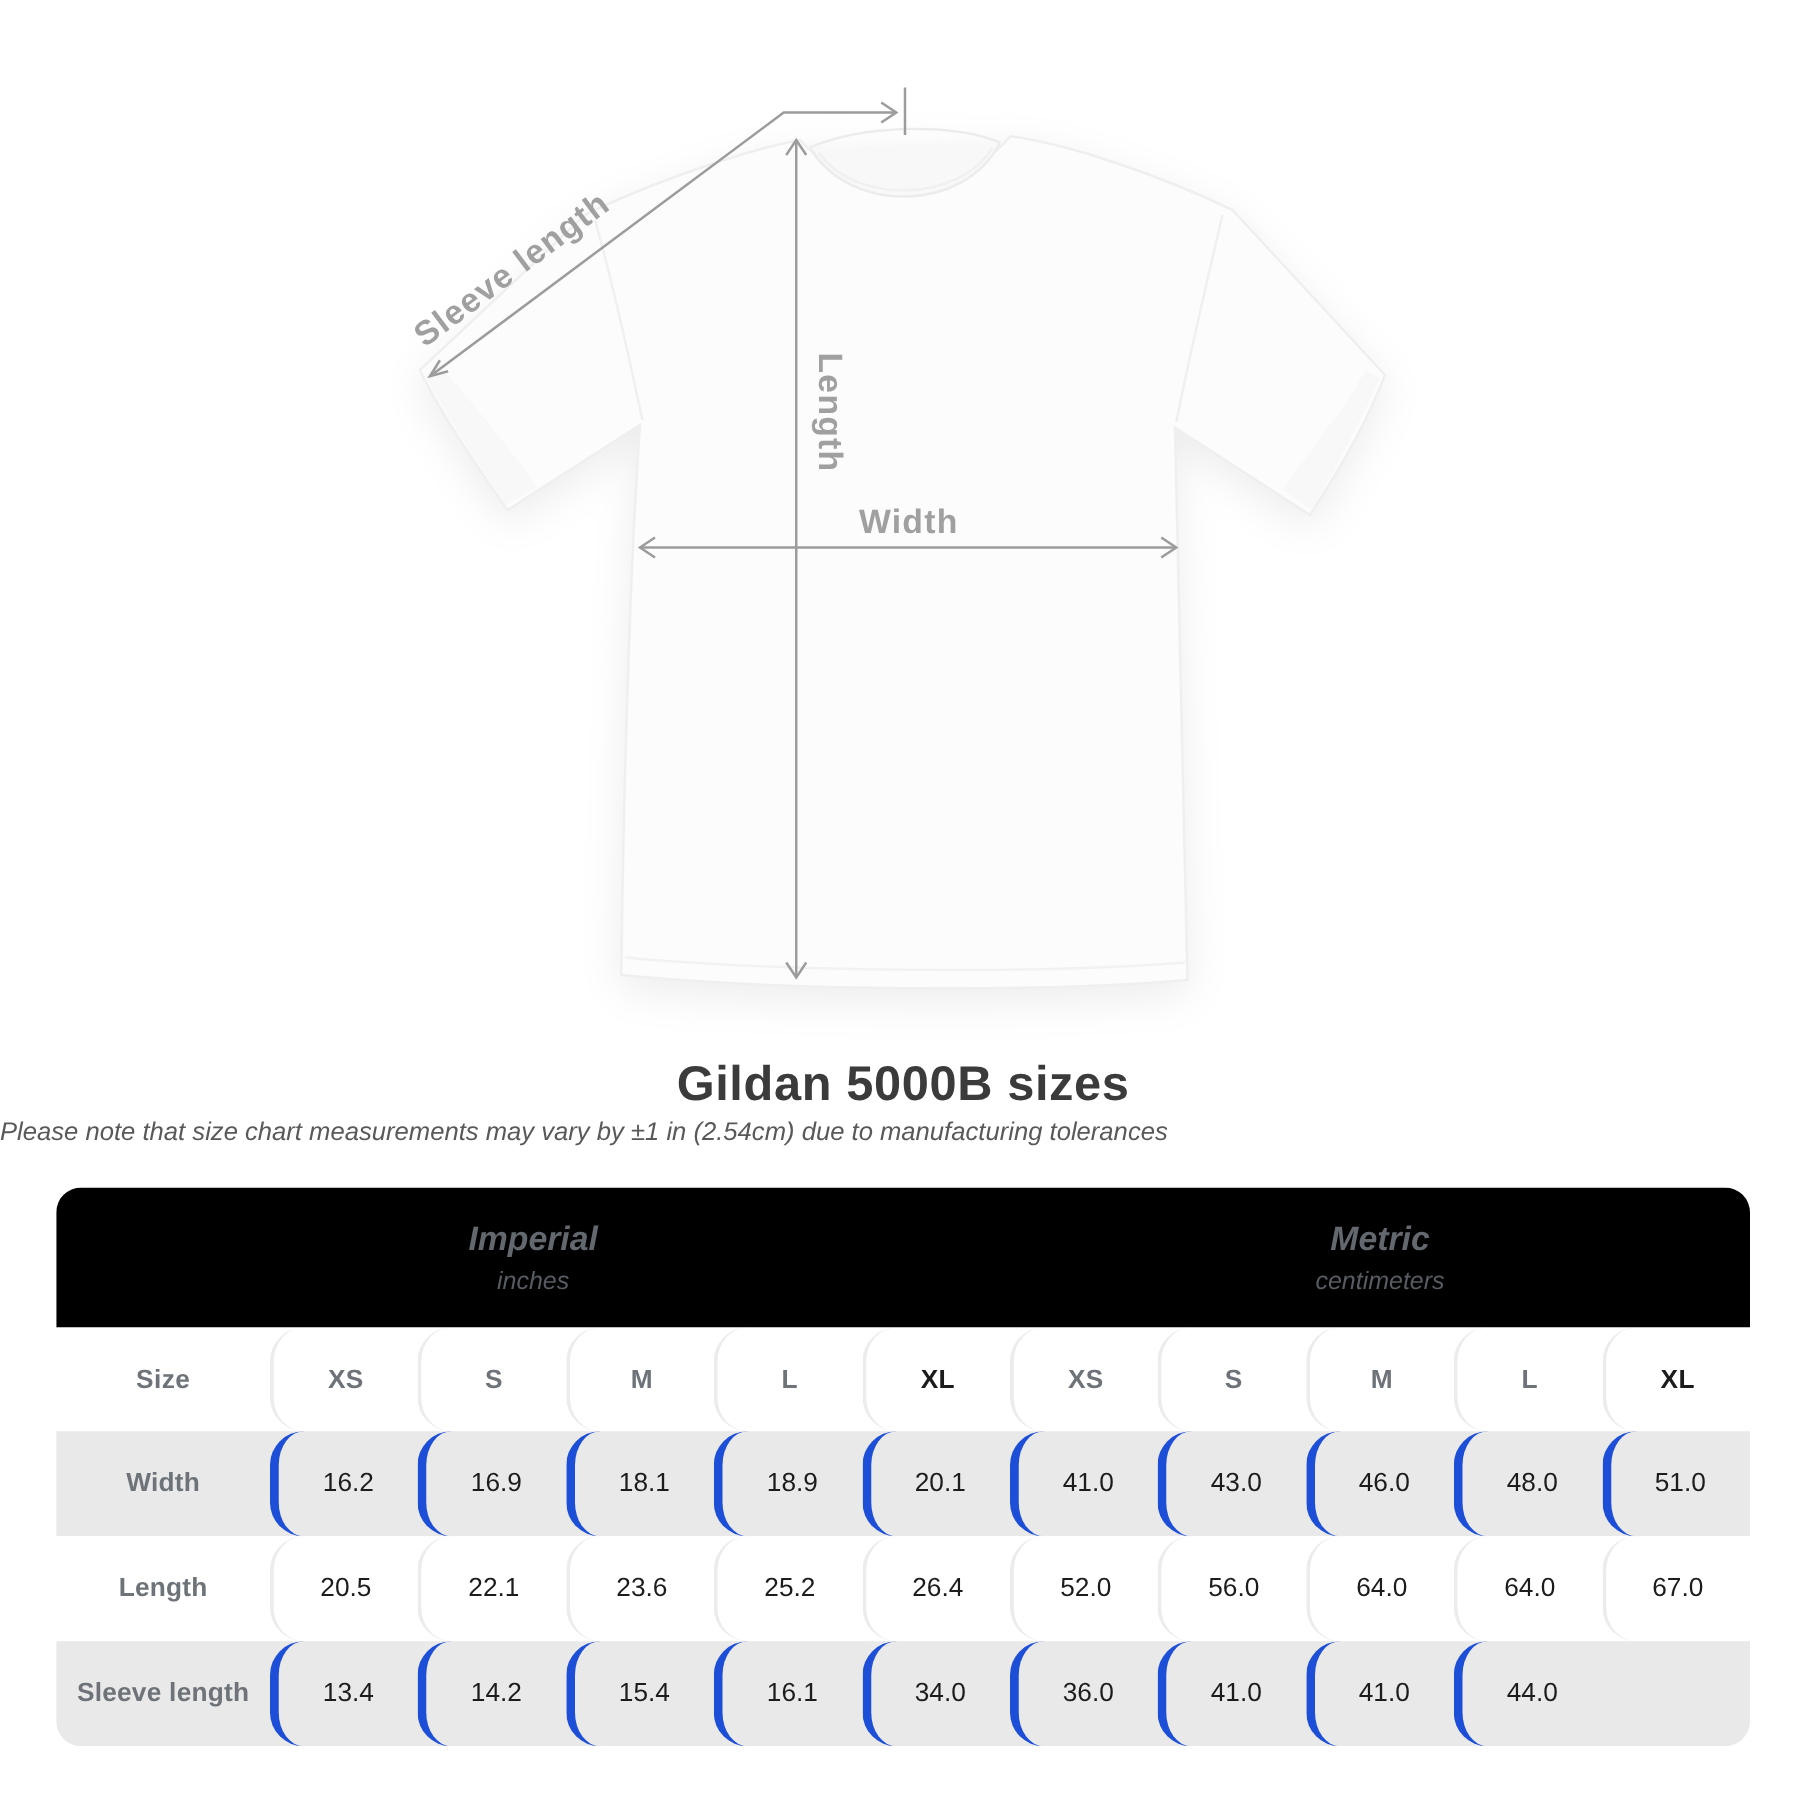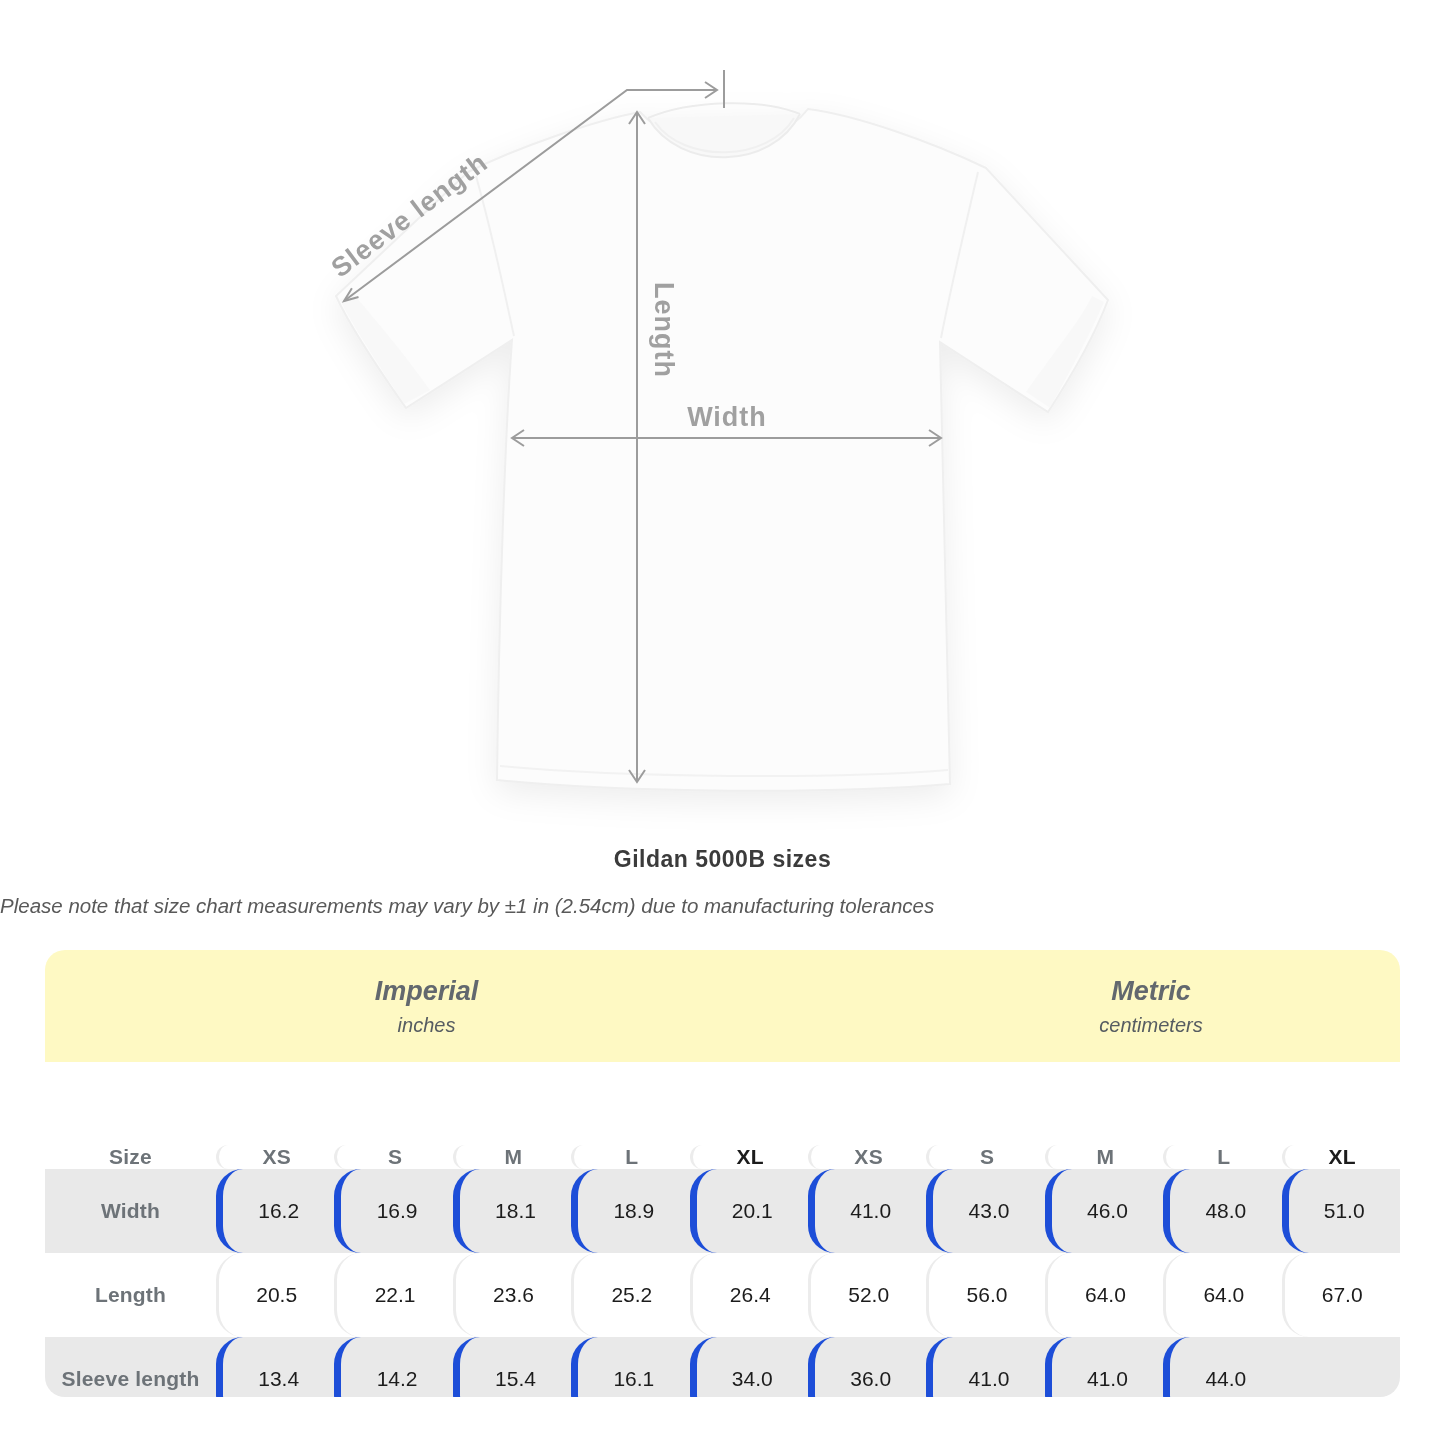--- a/index.html
+++ b/index.html
@@ -19,39 +19,39 @@
     font-family:"Liberation Sans","DejaVu Sans",sans-serif;
     font-weight:bold;
     font-size:27px;
     fill:#a0a0a0;
     letter-spacing:1px;
   }
   
   .title{
     position:absolute;left:0;top:846px;width:1445px;
     text-align:center;
-    font-size:23px;font-weight:bold;color:#3b3b3b;
+    font-size:39px;font-weight:bold;color:#3b3b3b;
     letter-spacing:.5px;
   }
   .subtitle{
     position:absolute;left:0;top:894px;width:1445px;
     font-style:italic;
     font-size:20.5px;color:#595959;
   }
   
   .size-table{
     position:absolute;left:45px;top:950px;
     width:1355px;height:447px;
     border-radius:20px;
     overflow:hidden;
     background:#ffffff;
   }
   .trow{display:flex;width:1355px;}
-  .row-units{height:112px;background:#fef9c3;gap:47px;}
-  .row-sizes{height:107px;background:#ffffff;align-items:flex-end;}
+  .row-units{height:112px;background:#000000;}
+  .row-sizes{height:83px;background:#ffffff;}
   .row-data{height:84px;}
   .row-gray{background:#e9e9e9;}
   .row-white{background:#ffffff;}
   .unit-cell{
     display:flex;flex-direction:column;justify-content:center;align-items:center;
     box-sizing:border-box;
   }
   .unit-cell.left{flex:0 0 763px;}
   .unit-cell.right{flex:0 0 592px;}
   .unit-name{

